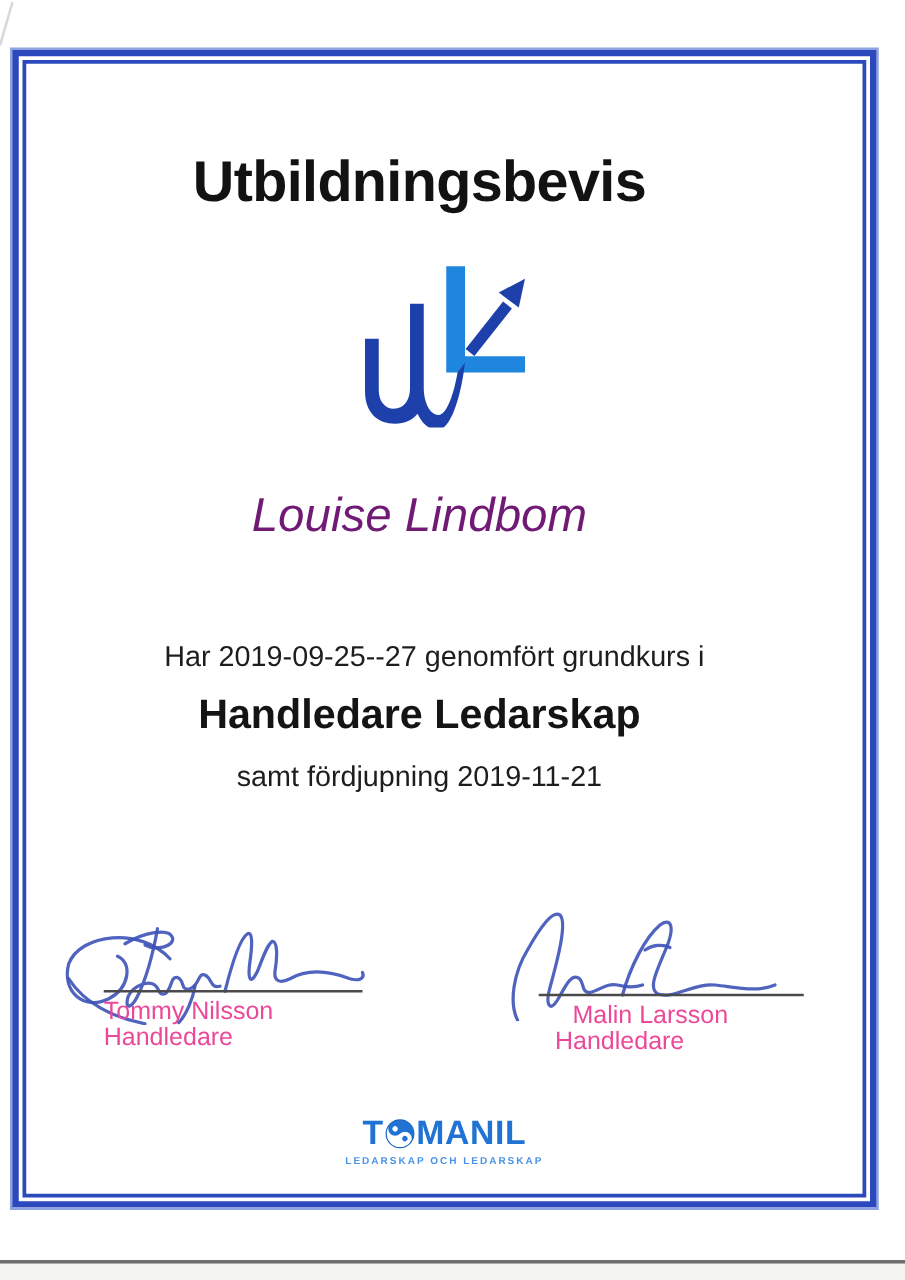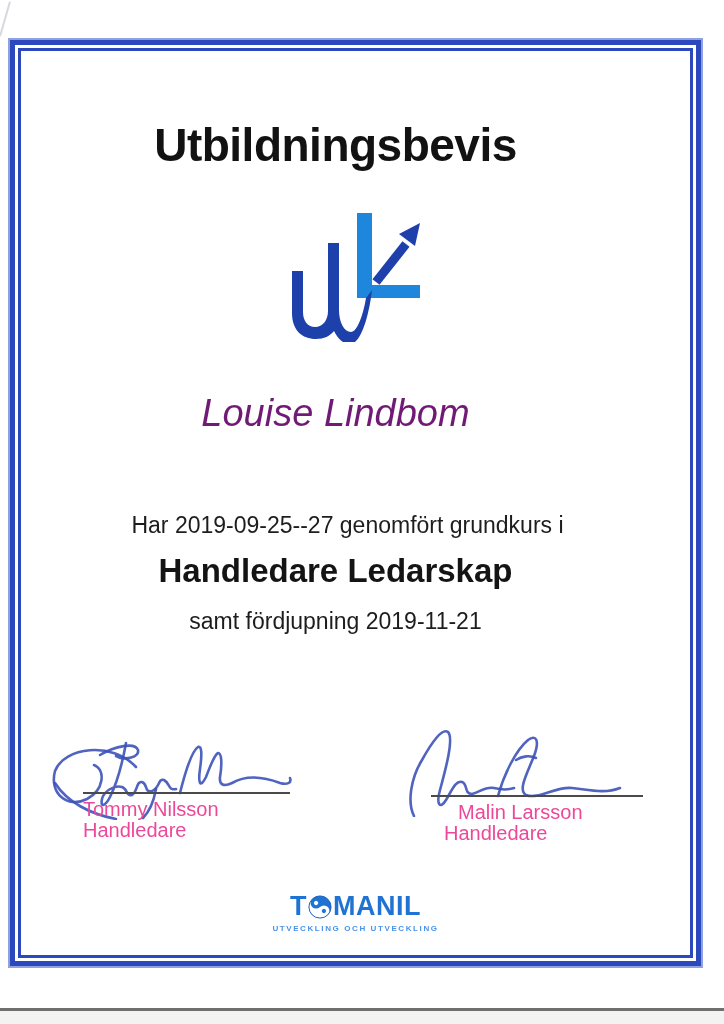--- a/index.html
+++ b/index.html
@@ -212,19 +212,19 @@
         <g transform="rotate(-45 13 13)">
           <circle cx="13" cy="13" r="12" fill="#2173d3"></circle>
           <path d="M13,1 A12,12 0 0 0 13,25 A6,6 0 0 0 13,13 A6,6 0 0 1 13,1 Z" fill="#ffffff"></path>
           <circle cx="13" cy="7" r="2.3" fill="#ffffff"></circle>
           <circle cx="13" cy="19" r="2.3" fill="#2173d3"></circle>
           <circle cx="13" cy="13" r="12" fill="none" stroke="#1d63bd" stroke-width="1"></circle>
         </g>
       </svg>
       <span class="brand-text">MANIL</span>
     </div>
-    <div class="brand-tagline">UTVECKLING OCH UTVECKLING</div>
+    <div class="brand-tagline">LEDARSKAP OCH LEDARSKAP</div>
   </div>
 
   <div class="bottom-scan-line"></div>
   <div class="bottom-strip"></div>
 
 </div>
 
 </body></html>

